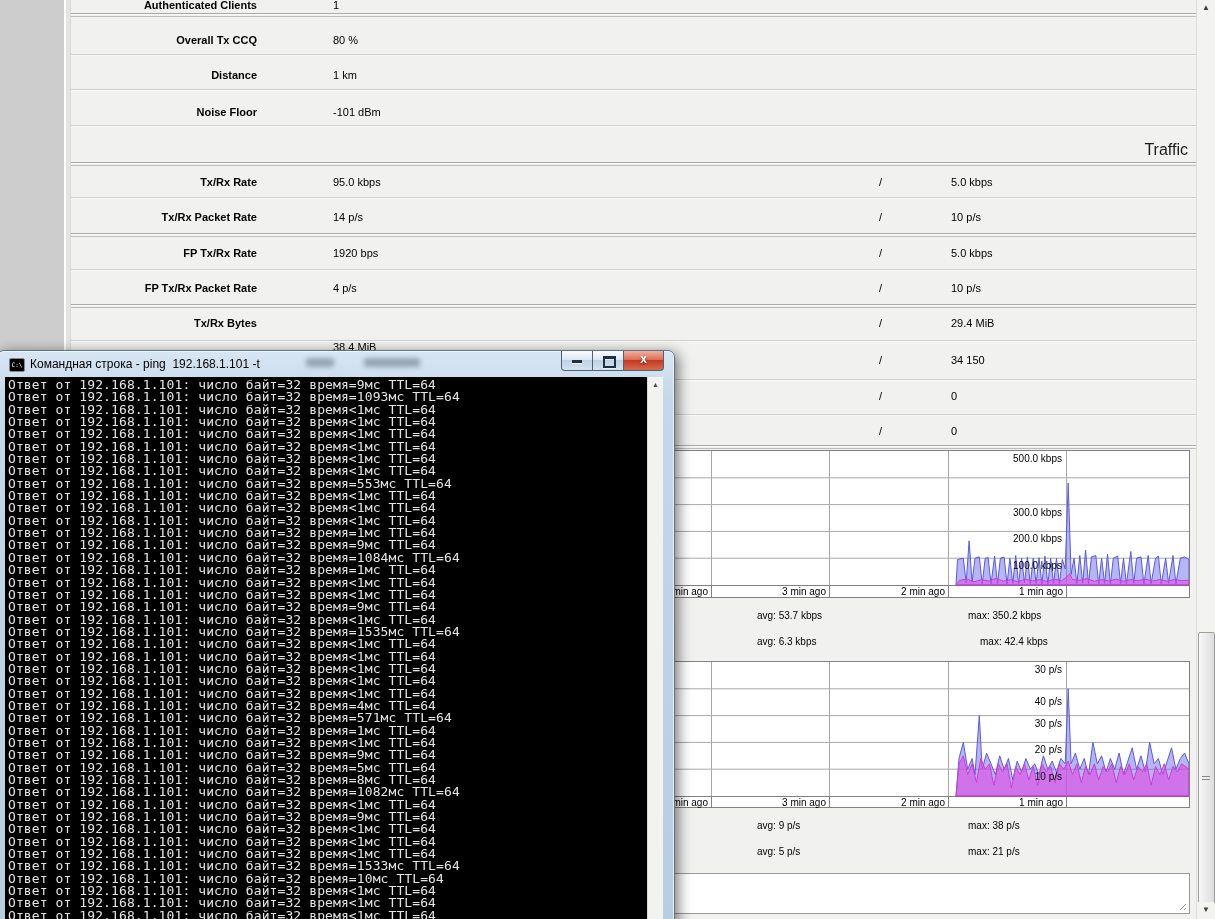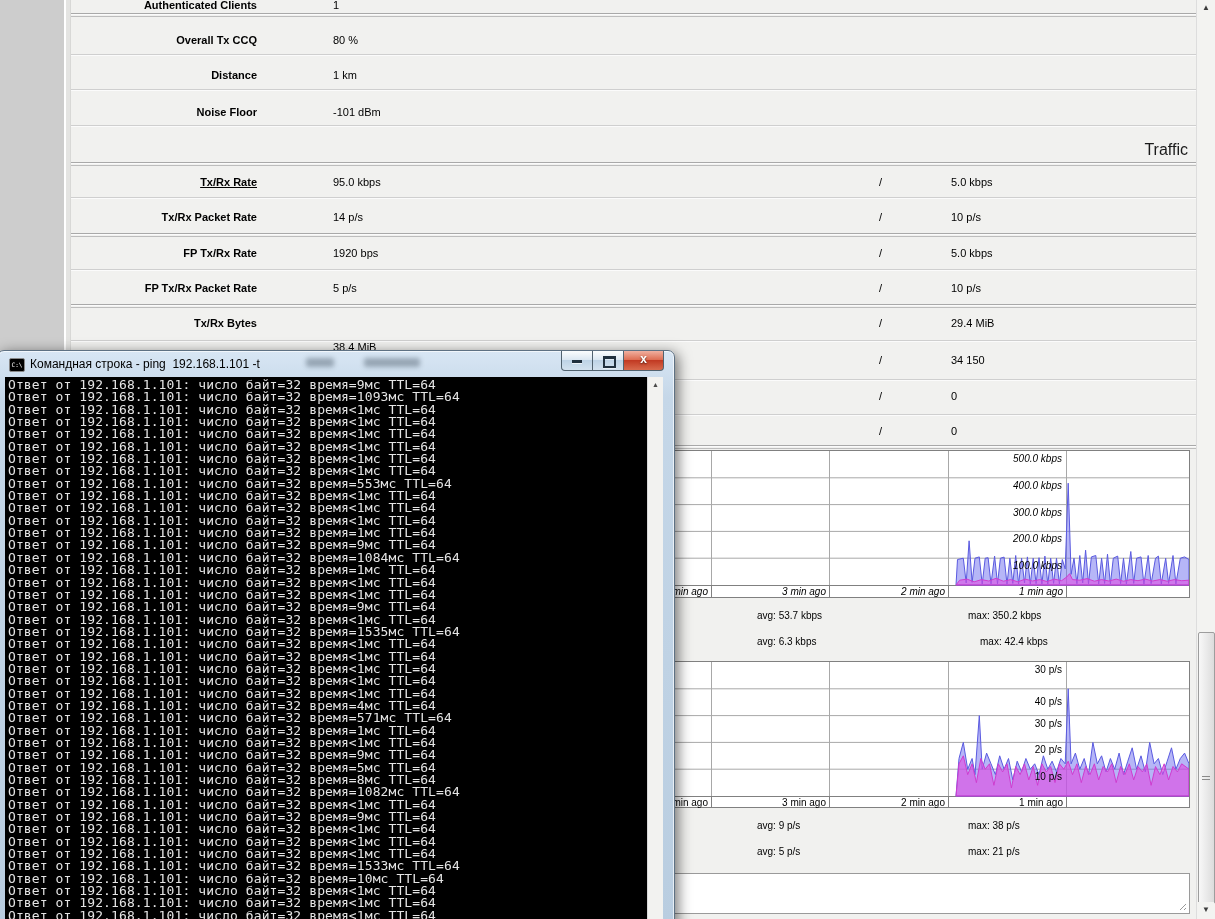--- a/index.html
+++ b/index.html
@@ -94,69 +94,68 @@
       <div class="sep double" style="top:445px;"></div>
       <div class="sep2" style="top:448px;"></div>
       <div class="stat-label" style="left:67px;top:-1px;">Authenticated Clients</div>
       <div class="stat-value" style="left:333px;top:-1px;">1</div>
       <div class="stat-label" style="left:67px;top:34px;">Overall Tx CCQ</div>
       <div class="stat-value" style="left:333px;top:34px;">80 %</div>
       <div class="stat-label" style="left:67px;top:69px;">Distance</div>
       <div class="stat-value" style="left:333px;top:69px;">1 km</div>
       <div class="stat-label" style="left:67px;top:106px;">Noise Floor</div>
       <div class="stat-value" style="left:333px;top:106px;">-101 dBm</div>
-      <div class="stat-label" style="left:67px;top:176px;text-decoration:underline;">Tx/Rx Rate</div>
+      <div class="stat-label" style="left:67px;top:176px;">Tx/Rx Rate</div>
       <div class="stat-value" style="left:333px;top:176px;">95.0 kbps</div>
       <div class="stat-slash" style="left:879px;top:176px;">/</div>
       <div class="stat-value" style="left:951px;top:176px;">5.0 kbps</div>
       <div class="stat-label" style="left:67px;top:211px;">Tx/Rx Packet Rate</div>
       <div class="stat-value" style="left:333px;top:211px;">14 p/s</div>
       <div class="stat-slash" style="left:879px;top:211px;">/</div>
       <div class="stat-value" style="left:951px;top:211px;">10 p/s</div>
       <div class="stat-label" style="left:67px;top:247px;">FP Tx/Rx Rate</div>
       <div class="stat-value" style="left:333px;top:247px;">1920 bps</div>
       <div class="stat-slash" style="left:879px;top:247px;">/</div>
       <div class="stat-value" style="left:951px;top:247px;">5.0 kbps</div>
       <div class="stat-label" style="left:67px;top:282px;">FP Tx/Rx Packet Rate</div>
-      <div class="stat-value" style="left:333px;top:282px;">5 p/s</div>
+      <div class="stat-value" style="left:333px;top:282px;">4 p/s</div>
       <div class="stat-slash" style="left:879px;top:282px;">/</div>
       <div class="stat-value" style="left:951px;top:282px;">10 p/s</div>
       <div class="stat-label" style="left:67px;top:317px;">Tx/Rx Bytes</div>
       <div class="stat-value" style="left:333px;top:317px;margin-top:24px;">38.4 MiB</div>
       <div class="stat-slash" style="left:879px;top:317px;">/</div>
       <div class="stat-value" style="left:951px;top:317px;">29.4 MiB</div>
       <div class="stat-slash" style="left:879px;top:354px;">/</div>
       <div class="stat-value" style="left:951px;top:354px;">34 150</div>
       <div class="stat-slash" style="left:879px;top:390px;">/</div>
       <div class="stat-value" style="left:951px;top:390px;">0</div>
       <div class="stat-slash" style="left:879px;top:425px;">/</div>
       <div class="stat-value" style="left:951px;top:425px;">0</div>
     </div>
   <div class="section-title" id="traffic-header" style="top:141px;right:27px;">Traffic</div>
 
-  <div class="chart-box" id="chart1" style="top:450px;height:146px;font-style:italic;">
+  <div class="chart-box" id="chart1" style="top:450px;height:146px;">
       <svg width="728" height="146">
         <line x1="0" y1="26.8" x2="728" y2="26.8" stroke="#a8a8a8" stroke-width="1"></line>
         <line x1="0" y1="53.6" x2="728" y2="53.6" stroke="#a8a8a8" stroke-width="1"></line>
         <line x1="0" y1="80.4" x2="728" y2="80.4" stroke="#a8a8a8" stroke-width="1"></line>
         <line x1="0" y1="107.2" x2="728" y2="107.2" stroke="#a8a8a8" stroke-width="1"></line>
         <line x1="250.5" y1="0" x2="250.5" y2="134" stroke="#a8a8a8" stroke-width="1"></line>
         <line x1="250.5" y1="134" x2="250.5" y2="146" stroke="#808080" stroke-width="1"></line>
         <line x1="368.5" y1="0" x2="368.5" y2="134" stroke="#a8a8a8" stroke-width="1"></line>
         <line x1="368.5" y1="134" x2="368.5" y2="146" stroke="#808080" stroke-width="1"></line>
         <line x1="487.5" y1="0" x2="487.5" y2="134" stroke="#a8a8a8" stroke-width="1"></line>
         <line x1="487.5" y1="134" x2="487.5" y2="146" stroke="#808080" stroke-width="1"></line>
         <line x1="605.5" y1="0" x2="605.5" y2="134" stroke="#a8a8a8" stroke-width="1"></line>
         <line x1="605.5" y1="134" x2="605.5" y2="146" stroke="#808080" stroke-width="1"></line>
         <line x1="0" y1="134.5" x2="728" y2="134.5" stroke="#808080" stroke-width="1"></line>
         <polygon points="495.0,134 495.0,134.0 496.5,108.5 502.3,107.2 505.2,131.9 508.1,89.8 511.1,131.3 514.0,107.2 518.3,105.9 521.2,133.2 524.2,107.2 527.1,106.7 530.0,132.9 533.6,105.1 536.5,132.7 539.4,107.2 543.1,106.1 546.0,133.2 548.9,107.2 551.8,132.4 554.7,104.5 557.6,132.9 560.6,107.2 563.5,131.9 566.4,105.9 569.3,133.2 572.2,107.2 575.1,132.7 578.0,106.7 580.9,132.9 583.9,105.1 586.8,133.2 589.7,107.2 592.6,132.4 595.5,107.2 598.4,132.9 601.3,108.5 604.2,117.9 607.2,32.2 610.1,123.3 613.0,107.2 615.9,132.7 618.8,104.5 621.7,131.9 624.6,99.2 627.5,132.7 630.4,105.9 634.8,104.5 637.7,132.9 640.6,107.2 643.6,132.4 646.5,103.2 649.4,132.9 652.3,107.2 656.7,105.1 659.6,132.7 662.5,107.2 665.4,132.9 669.8,100.5 672.7,132.4 675.6,107.2 680.0,105.9 682.9,133.2 687.2,104.5 690.1,132.7 694.5,107.2 697.4,105.1 700.3,132.9 704.7,107.2 707.6,132.4 712.0,104.5 714.9,132.9 719.3,107.2 723.6,105.9 728.0,108.5 728.0,134" fill="rgba(110,110,240,0.50)" stroke="#5a5ae0"></polygon>
         <polygon points="495.0,134 495.0,134.0 498.7,129.2 506.0,128.1 513.2,130.8 520.5,128.6 527.8,130.0 535.1,127.3 542.4,130.2 549.6,128.6 556.9,130.8 564.2,128.1 571.5,130.0 578.8,128.6 586.0,130.5 593.3,128.1 600.6,129.7 605.7,126.0 608.6,122.7 611.5,128.6 618.8,129.2 626.1,127.6 633.4,130.2 640.6,128.6 647.9,130.0 655.2,128.1 662.5,130.2 669.8,128.6 677.0,129.7 684.3,128.1 691.6,130.0 698.9,128.6 706.2,130.2 713.4,128.6 720.7,129.7 728.0,129.2 728.0,134" fill="rgba(225,70,225,0.55)" stroke="#cf3ccf"></polygon>
       </svg>
       <div class="ax-label" style="top: 2px; left: 0px; width: 601px; text-align: right;">500.0 kbps</div>
-      <div class="ax-label" style="top: 28.8px; left: 0px; width: 601px; text-align: right;">400.0 kbps</div>
       <div class="ax-label" style="top: 55.6px; left: 0px; width: 601px; text-align: right;">300.0 kbps</div>
       <div class="ax-label" style="top: 82.4px; left: 0px; width: 601px; text-align: right;">200.0 kbps</div>
       <div class="ax-label" style="top: 109.2px; left: 0px; width: 601px; text-align: right;">100.0 kbps</div>
       <div class="ax-label" style="top: 135px; left: 0px; width: 247px; text-align: right;">4 min ago</div>
       <div class="ax-label" style="top: 135px; left: 0px; width: 365px; text-align: right;">3 min ago</div>
       <div class="ax-label" style="top: 135px; left: 0px; width: 484px; text-align: right;">2 min ago</div>
       <div class="ax-label" style="top: 135px; left: 0px; width: 602px; text-align: right;">1 min ago</div>
     </div>
   <div id="chart1-stats">
       <div class="avg-text" style="left: 757px; top: 610px;">avg: 53.7 kbps</div>

